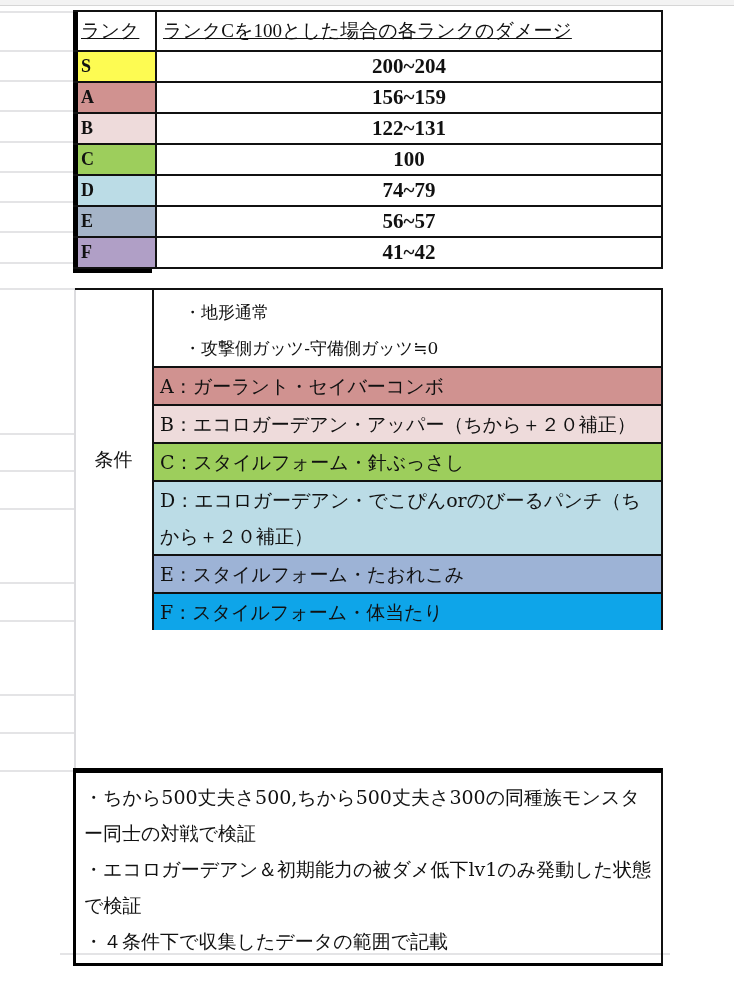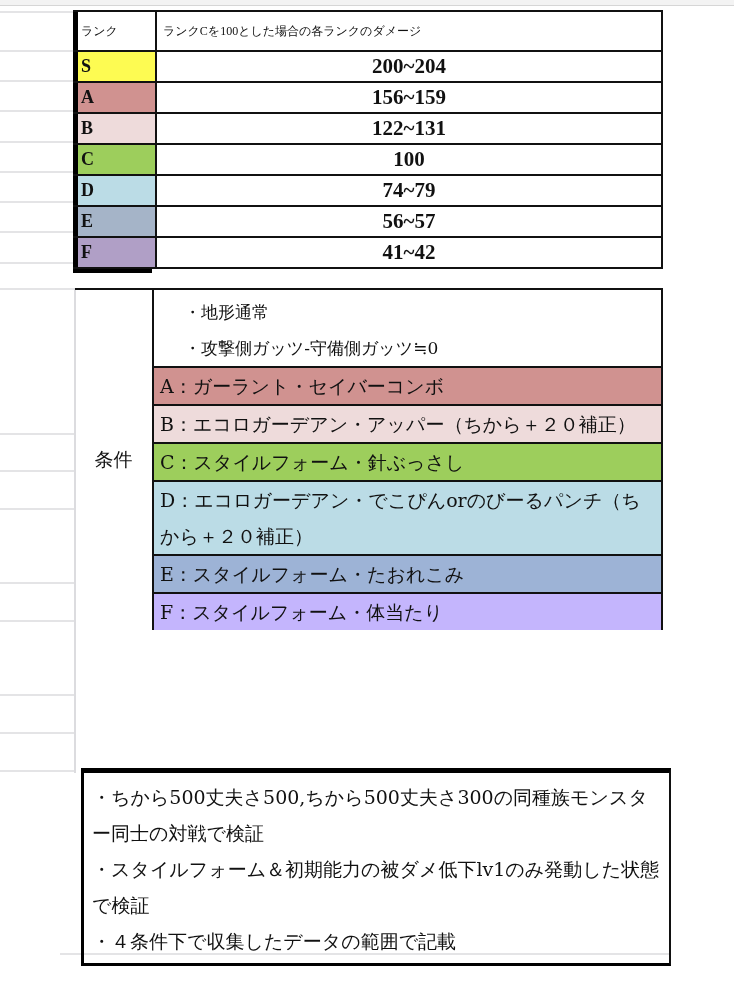--- a/index.html
+++ b/index.html
@@ -10,35 +10,35 @@
   .bg-line{position:absolute;left:0;height:2px;background:#e4e4e6;}
 
   
   .t1{position:absolute;left:73px;top:10px;width:590px;}
   .t1-row{display:flex;height:29px;border-bottom:2px solid #111;box-sizing:content-box;}
   .t1-row:first-child{height:38px;border-top:2px solid #111;}
   .t1-rank{width:74px;border-left:5px solid #000;border-right:2px solid #111;display:flex;align-items:center;padding-left:3px;
            font-weight:bold;font-size:18px;font-family:"Liberation Serif","DejaVu Serif",serif;}
   .t1-val{flex:1;border-right:2px solid #111;display:flex;align-items:center;justify-content:center;
           font-weight:bold;font-size:21px;font-family:"Liberation Serif","DejaVu Serif",serif;}
-  .t1-head .t1-rank,.t1-head .t1-val{font-weight:normal;font-size:12px;}
+  .t1-head .t1-rank,.t1-head .t1-val{font-weight:normal;font-size:19px;text-decoration:underline;}
   .t1-head .t1-val{justify-content:flex-start;padding-left:6px;}
   .t1-bottom{height:4px;width:79px;background:#000;}
 
   
   .t2{position:absolute;left:75px;top:288px;width:588px;display:flex;}
   .t2-label{width:77px;display:flex;align-items:center;justify-content:center;font-size:19px;
             border-top:2px solid #111;}
   .t2-body{flex:1;border:2px solid #111;border-bottom:none;}
   .t2-base{padding:4px 6px 0 6px;background:#fff;}
   .t2-base .line{height:36px;line-height:36px;font-size:17px;margin-left:24px;}
   .t2-cond{border-top:2px solid #111;padding:0 6px;font-size:19px;line-height:36px;}
 
   
-  .t3{position:absolute;left:81px;top:768px;width:590px;border:3px solid #000;border-top:5px solid #000;
+  .t3{position:absolute;left:73px;top:768px;width:590px;border:3px solid #000;border-top:5px solid #000;
       border-right:2px solid #111;box-sizing:border-box;padding:6px 6px 4px 8px;}
   .t3 .note{font-size:19px;line-height:36px;}
 </style>
 </head>
 <body>
 
 <div class="topbar"></div>
 
 <div class="bg-line" style="top:11px;width:75px;"></div>
 <div class="bg-line" style="top:50px;width:75px;"></div>
@@ -102,21 +102,21 @@
   <div class="t2-body">
     <div class="t2-base">
       <div class="line">・地形通常</div>
       <div class="line">・攻撃側ガッツ-守備側ガッツ≒0</div>
     </div>
     <div class="t2-cond" style="background:#d09290">A：ガーラント・セイバーコンボ</div>
     <div class="t2-cond" style="background:#eedbdb">B：エコロガーデアン・アッパー（ちから＋２０補正）</div>
     <div class="t2-cond" style="background:#9dce5c">C：スタイルフォーム・針ぶっさし</div>
     <div class="t2-cond" style="background:#bbdce6">D：エコロガーデアン・でこぴんorのびーるパンチ（ちから＋２０補正）</div>
     <div class="t2-cond" style="background:#9db3d6">E：スタイルフォーム・たおれこみ</div>
-    <div class="t2-cond" style="background:#c4b5fd">F：スタイルフォーム・体当たり</div>
+    <div class="t2-cond" style="background:#0ea5e9">F：スタイルフォーム・体当たり</div>
   </div>
 </div>
 
 <div class="t3">
   <div class="note">・ちから500丈夫さ500,ちから500丈夫さ300の同種族モンスター同士の対戦で検証</div>
-  <div class="note">・スタイルフォーム＆初期能力の被ダメ低下lv1のみ発動した状態で検証</div>
+  <div class="note">・エコロガーデアン＆初期能力の被ダメ低下lv1のみ発動した状態で検証</div>
   <div class="note">・４条件下で収集したデータの範囲で記載</div>
 </div>
 
 </body></html>

